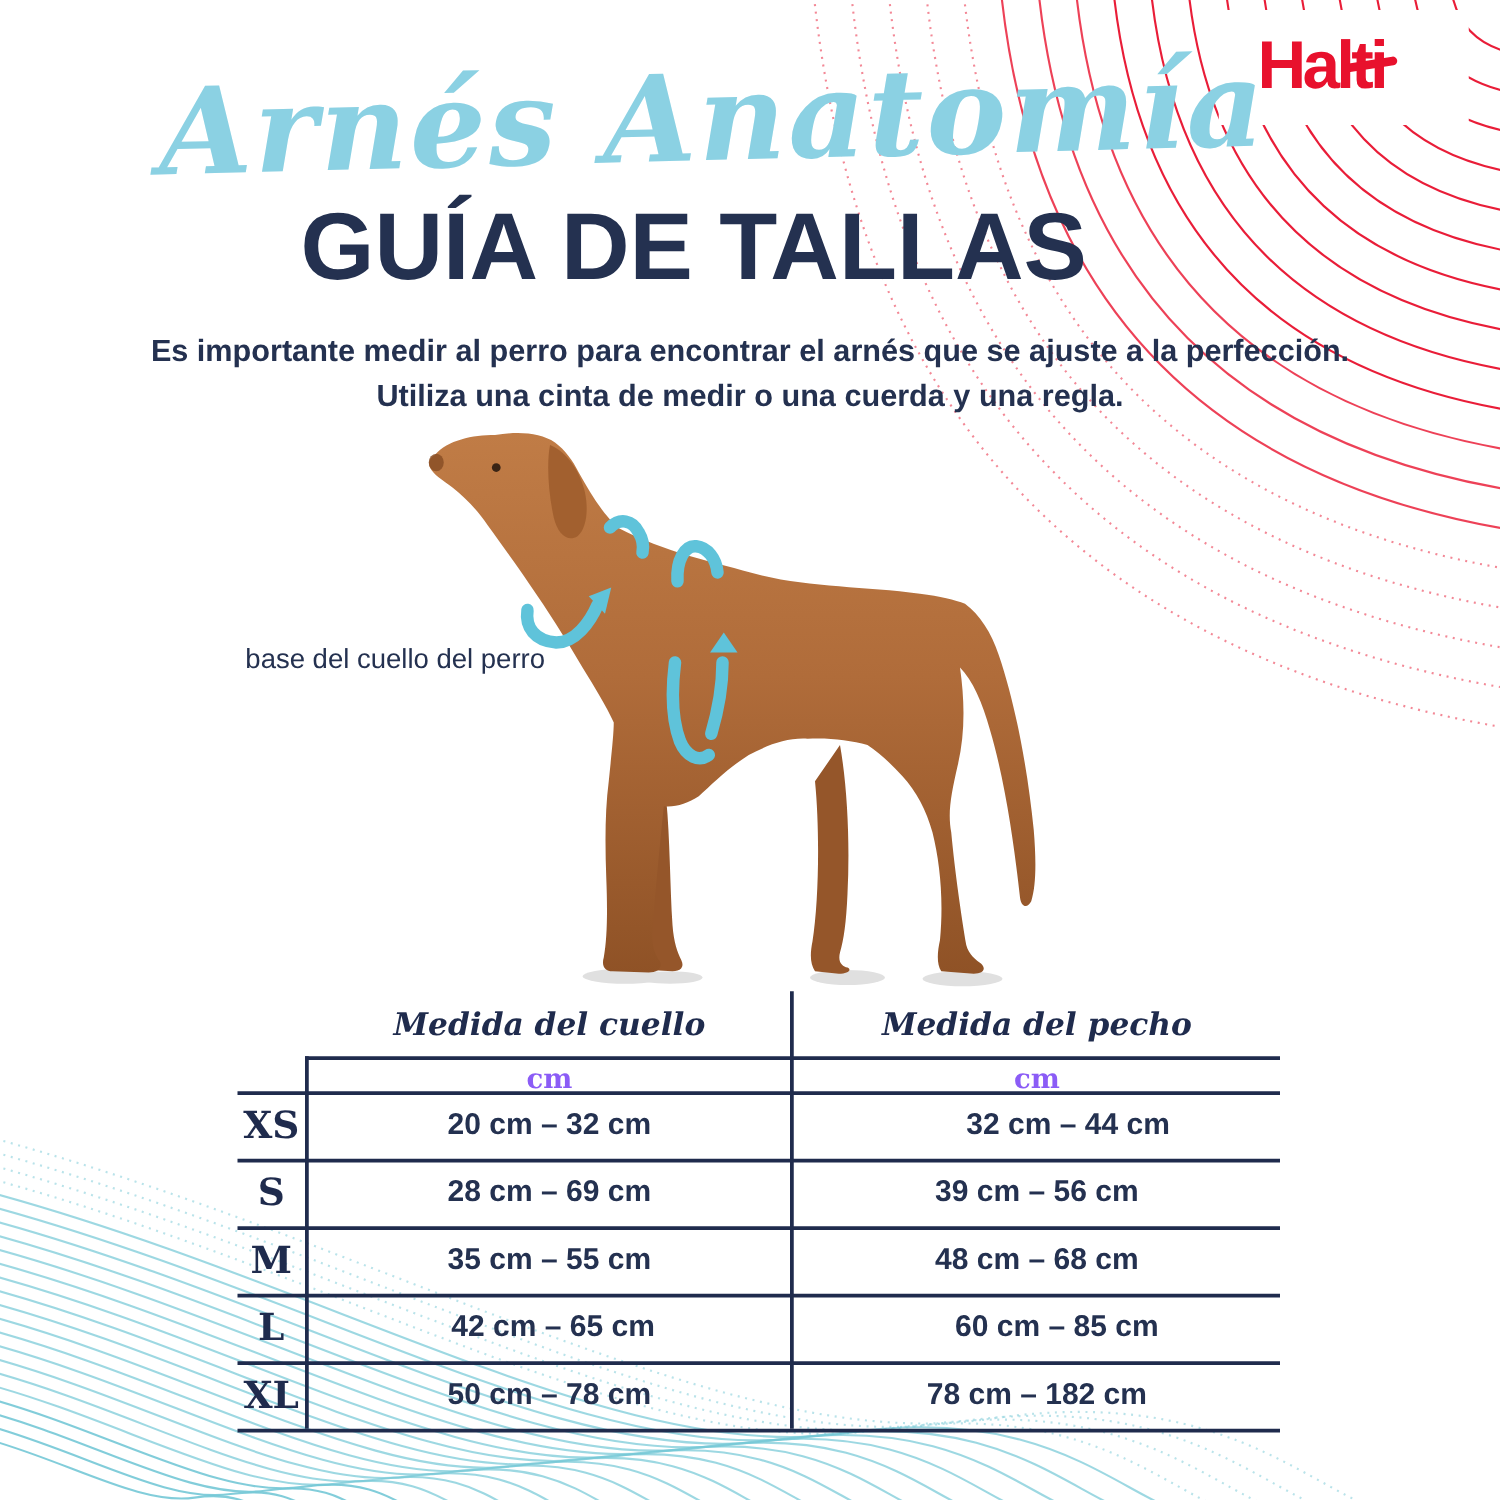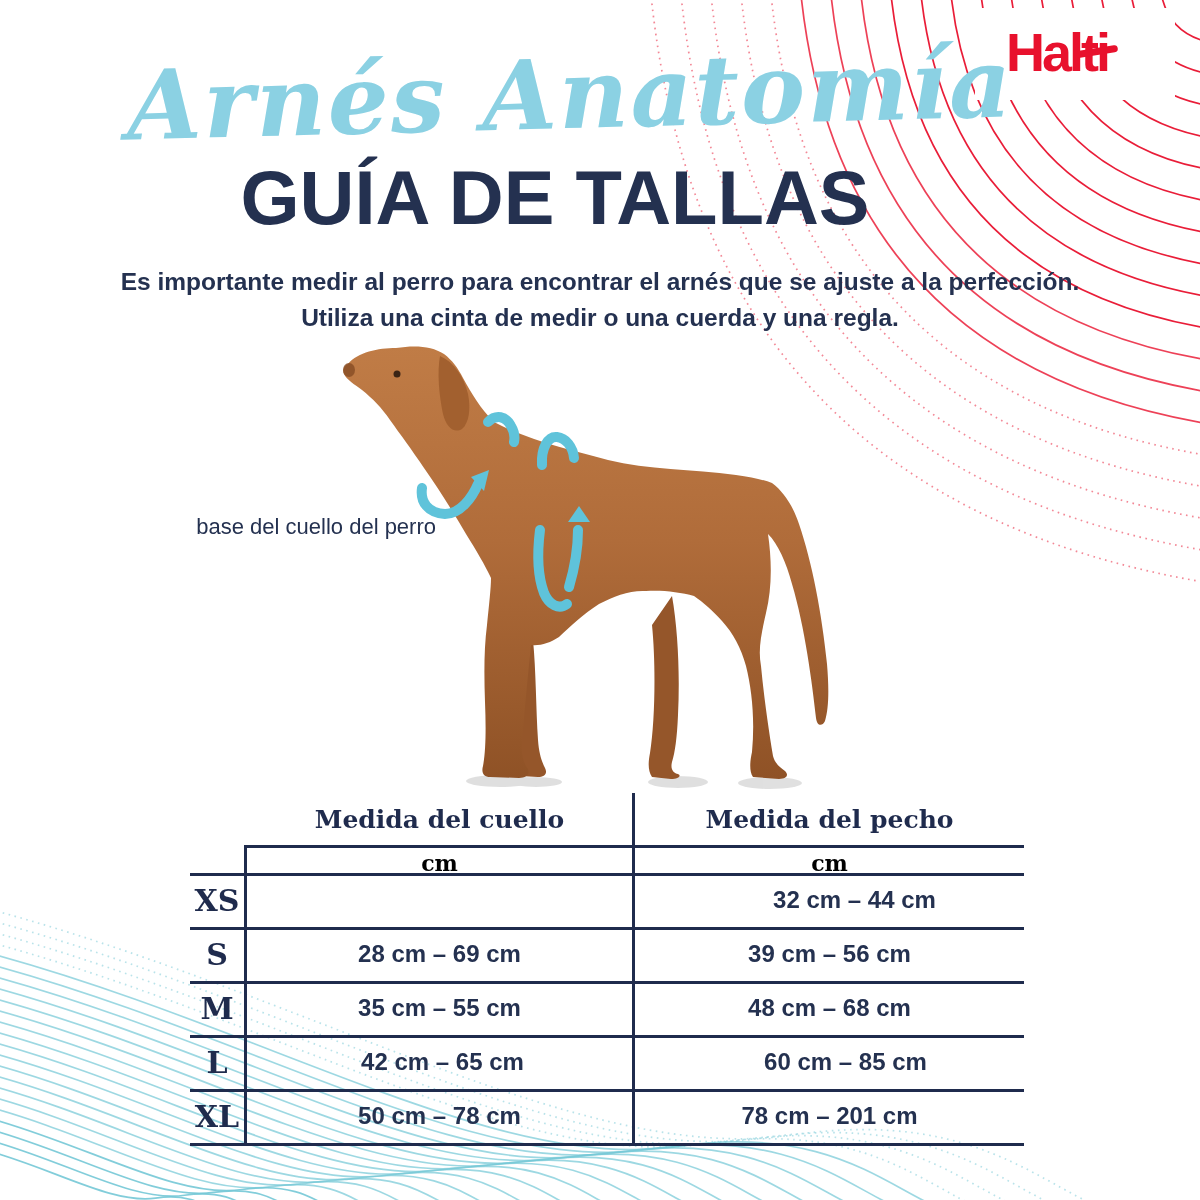--- a/index.html
+++ b/index.html
@@ -20,22 +20,22 @@
   .logo-text{left:1006px;top:22px;font-size:54px;font-weight:bold;color:#e8112d;letter-spacing:-3px;line-height:60px;}
   .logo-bar{left:1076px;top:48px;width:42px;height:7px;background:#e8112d;border-radius:4px;transform:rotate(-9deg);}
   
   .note{font-size:22px;line-height:29px;font-weight:500;color:#243150;}
   .note-chest{left:584px;top:392px;text-align:left;}
   .note-neck{left:150px;top:512px;width:286px;text-align:right;}
   
   .tbl{left:190px;top:790px;width:834px;height:360px;}
   .tline{position:absolute;background:#1f2b4d;}
   .tcell{position:absolute;text-align:center;}
-  .th{font-family:"DejaVu Serif",serif;font-weight:bold;font-size:25px;color:#1f2b4d;}
-  .tu{font-family:"DejaVu Serif",serif;font-weight:bold;font-size:22px;color:#000000;}
+  .th{font-family:"DejaVu Serif",serif;font-weight:bold;font-size:25px;color:#1f2b4d;font-style:italic;}
+  .tu{font-family:"DejaVu Serif",serif;font-weight:bold;font-size:22px;color:#8b5cf6;}
   .tsize{font-family:"DejaVu Serif",serif;font-weight:bold;font-size:30px;color:#1f2b4d;}
   .tval{font-size:24px;font-weight:bold;color:#243150;}
 </style>
 </head>
 <body>
 
 <div id="canvas">
 
   <svg id="waves" class="abs" style="left:0;top:0;" width="1200" height="1200" viewBox="0 0 1200 1200" fill="none">
       <path d="M 1160 -15 Q 1164.73 35.27 1215 43.300000000000004" stroke="#e8112d" stroke-width="1.7" fill="none" opacity="0.95"></path>
@@ -170,32 +170,33 @@
     <div class="tline" style="left:0;top:245px;width:834px;height:3px;"></div>
     <div class="tline" style="left:0;top:299px;width:834px;height:3px;"></div>
     <div class="tline" style="left:0;top:353px;width:834px;height:3px;"></div>
 
     <div class="tcell th" style="left:57px;top:15px;width:385px;">Medida del cuello</div>
     <div class="tcell th" style="left:445px;top:15px;width:389px;">Medida del pecho</div>
     <div class="tcell tu" style="left:57px;top:60px;width:385px;">cm</div>
     <div class="tcell tu" style="left:445px;top:60px;width:389px;">cm</div>
 
     <div class="tcell tsize" style="left:0;top:93px;width:54px;">XS</div>
+    <div class="tcell tval" style="left:57px;top:96px;width:385px;">20 cm – 32 cm</div>
     <div class="tcell tval" style="left:470px;top:96px;width:389px;">32 cm – 44 cm</div>
 
     <div class="tcell tsize" style="left:0;top:147px;width:54px;">S</div>
     <div class="tcell tval" style="left:57px;top:150px;width:385px;">28 cm – 69 cm</div>
     <div class="tcell tval" style="left:445px;top:150px;width:389px;">39 cm – 56 cm</div>
 
     <div class="tcell tsize" style="left:0;top:201px;width:54px;">M</div>
     <div class="tcell tval" style="left:57px;top:204px;width:385px;">35 cm – 55 cm</div>
     <div class="tcell tval" style="left:445px;top:204px;width:389px;">48 cm – 68 cm</div>
 
     <div class="tcell tsize" style="left:0;top:255px;width:54px;">L</div>
     <div class="tcell tval" style="left:57px;top:258px;width:391px;">42 cm – 65 cm</div>
     <div class="tcell tval" style="left:445px;top:258px;width:389px;padding-left:16px;">60 cm – 85 cm</div>
 
     <div class="tcell tsize" style="left:0;top:309px;width:54px;">XL</div>
     <div class="tcell tval" style="left:57px;top:312px;width:385px;">50 cm – 78 cm</div>
-    <div class="tcell tval" style="left:445px;top:312px;width:389px;">78 cm – 201 cm</div>
+    <div class="tcell tval" style="left:445px;top:312px;width:389px;">78 cm – 182 cm</div>
   </div>
 
 </div>
 
 </body></html>

